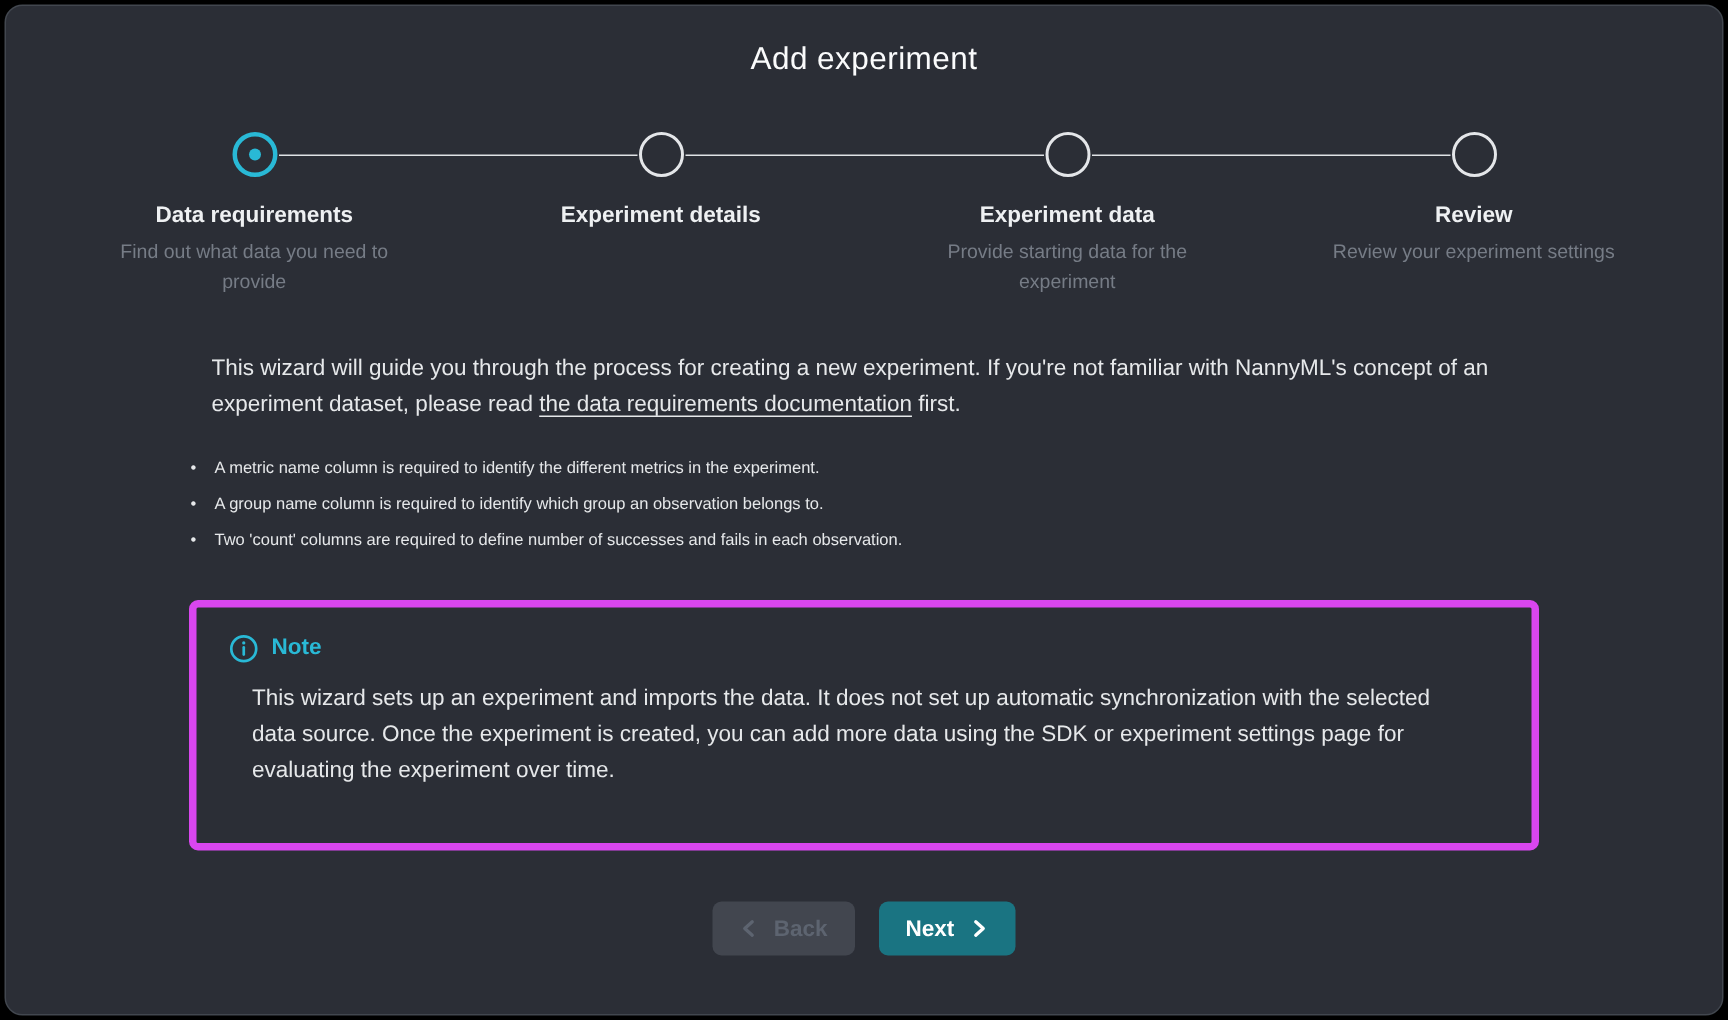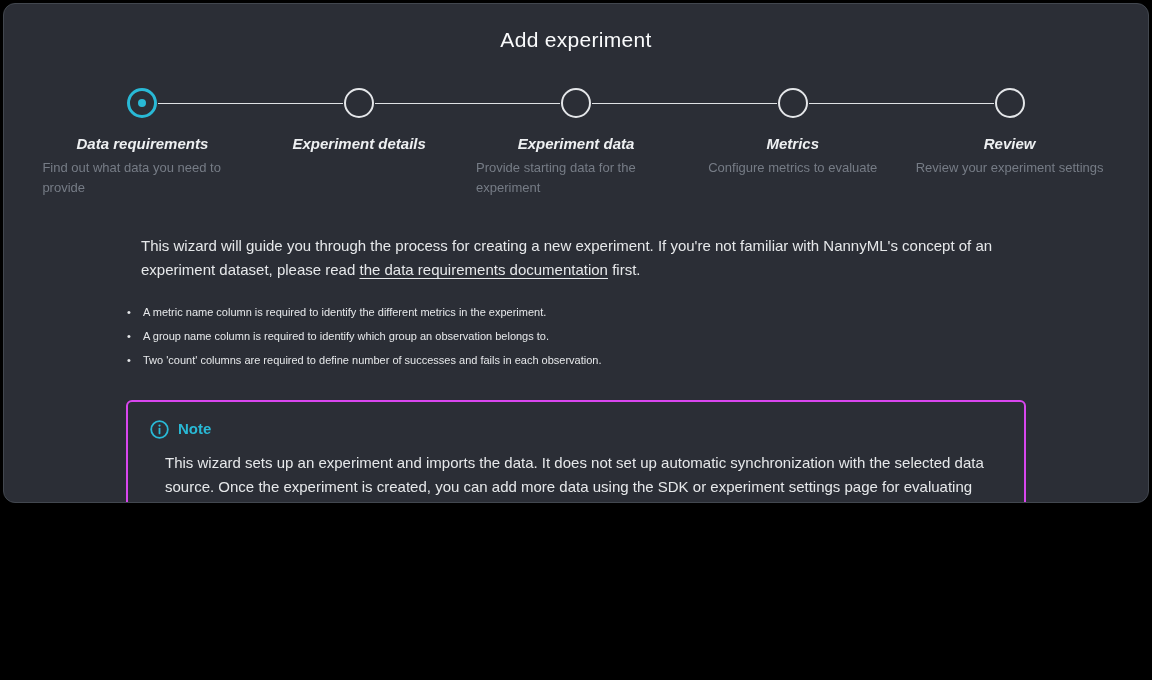--- a/index.html
+++ b/index.html
@@ -6,21 +6,21 @@
   html, body {
     margin: 0; padding: 0;
     width: 1152px; height: 680px;
     background: #000;
     font-family: "Liberation Sans", "DejaVu Sans", sans-serif;
   }
   .dialog {
     position: relative;
     margin: 3px;
     width: 1146px;
-    height: 500px;
+    height: 674px;
     background: #2b2e36;
     border: 1px solid #42474f;
     border-radius: 12px;
     overflow: hidden;
   }
   .dialog-title {
     margin: 0;
     padding-top: 22px;
     text-align: center;
     font-size: 21px;
@@ -70,27 +70,27 @@
     border-radius: 50%;
     background: #29b9d6;
   }
   .step-title {
     margin-top: 16px;
     font-size: 15px;
     font-weight: 600;
     color: #eef0f2;
     line-height: 20px;
     text-align: right;
-    font-style: italic;
   }
   .step-subtitle {
     margin-top: 4px;
     font-size: 13px;
     color: #767c86;
     line-height: 20px;
+    text-align: center;
     max-width: 200px;
   }
   
   .content {
     width: 900px;
     margin: 36px auto 0;
   }
   .intro, .note-body {
     margin: 15px;
     font-size: 15px;
@@ -123,21 +123,21 @@
   }
   .bullet-list li::before {
     content: "\2022";
     position: absolute;
     left: 1px;
     color: #e6e8ea;
   }
   
   .note {
     margin-top: 28px;
-    border: 2px solid #d946ef;
+    border: 5px solid #d946ef;
     border-radius: 6px;
     padding: 17px 22px 21px;
   }
   .note-header {
     display: flex;
     align-items: center;
     gap: 9px;
   }
   .note-label {
     color: #29b9d6;
@@ -193,25 +193,20 @@
       <div class="step-subtitle">Find out what data you need to provide</div>
     </div>
     <div class="step">
       <div class="step-circle"></div>
       <div class="step-title">Experiment details</div>
     </div>
     <div class="step">
       <div class="step-circle"></div>
       <div class="step-title">Experiment data</div>
       <div class="step-subtitle">Provide starting data for the experiment</div>
-    </div>
-    <div class="step">
-      <div class="step-circle"></div>
-      <div class="step-title">Metrics</div>
-      <div class="step-subtitle">Configure metrics to evaluate</div>
     </div>
     <div class="step">
       <div class="step-circle"></div>
       <div class="step-title">Review</div>
       <div class="step-subtitle">Review your experiment settings</div>
     </div>
   </div>
 
   <div class="content">
 
@@ -236,16 +231,22 @@
       <p class="note-body">This wizard sets up an experiment and imports the data. It does not set up automatic synchronization with the selected data source. Once the experiment is created, you can add more data using the SDK or experiment settings page for evaluating the experiment over time.</p>
     </div>
 
     <div class="actions">
       <button class="btn btn-back" disabled="">
         <svg class="chev" width="12" height="14" viewBox="0 0 12 14">
             <polyline points="8.5,2.5 3.5,7 8.5,11.5" fill="none" stroke="#5d6470" stroke-width="2.2" stroke-linecap="round" stroke-linejoin="round"></polyline>
           </svg>
         <span>Back</span>
       </button>
+      <button class="btn btn-next">
+        <span>Next</span>
+        <svg class="chev" width="12" height="14" viewBox="0 0 12 14">
+            <polyline points="3.5,2.5 8.5,7 3.5,11.5" fill="none" stroke="#ffffff" stroke-width="2.2" stroke-linecap="round" stroke-linejoin="round"></polyline>
+          </svg>
+      </button>
     </div>
 
   </div>
 </div>
 
 </body></html>

